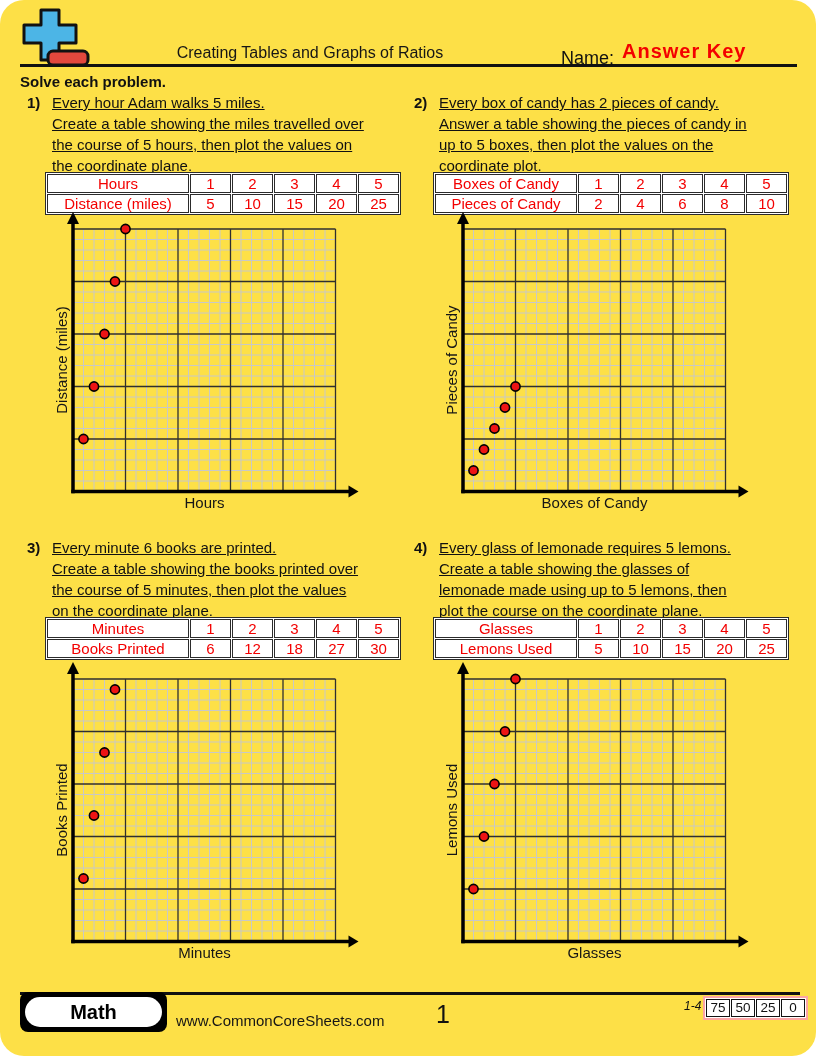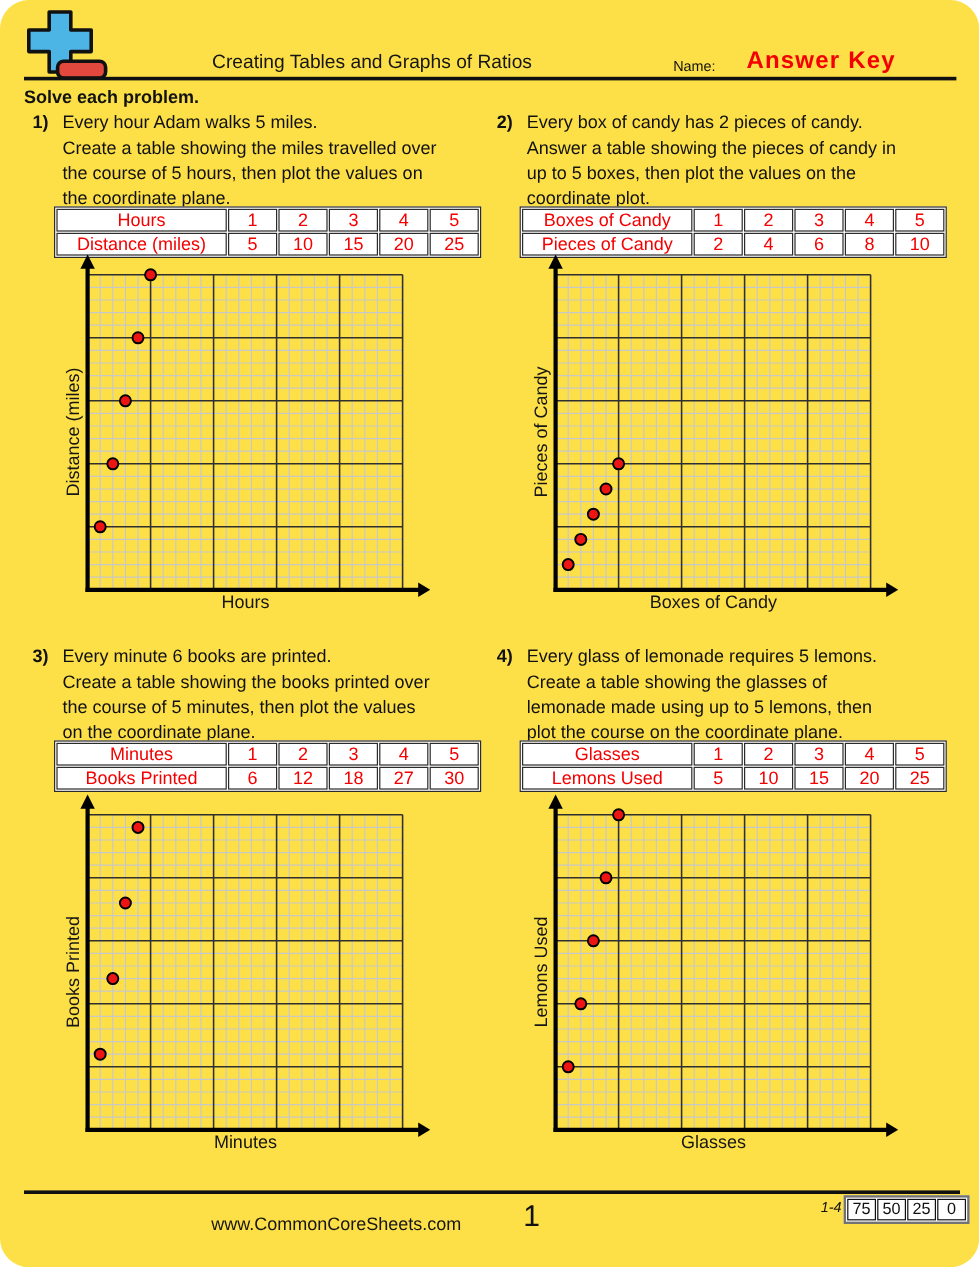--- a/index.html
+++ b/index.html
@@ -2,30 +2,30 @@
 <html><head>
 <meta charset="utf-8">
 <style>
   html,body{margin:0;padding:0;background:#fff;}
   .page{position:relative;width:816px;height:1056px;background:#fde047;overflow:hidden;
         font-family:"Liberation Sans",sans-serif;color:#111;border-radius:24px;}
   .abs{position:absolute;}
 
   
   .ws-title{top:44px;left:160px;width:300px;text-align:center;font-size:16px;color:#161616;}
-  .name-label{top:48px;left:561px;font-size:12px;}
+  .name-label{top:48px;left:561px;font-size:18px;}
   .name-value{top:40px;left:622px;font-size:20px;font-weight:bold;letter-spacing:1px;color:#f30000;}
   .header-rule{top:64px;left:20px;width:777px;height:3px;background:#111;}
   .solve{top:73px;left:20px;font-size:15px;font-weight:bold;}
 
   
   .ptext{display:flex;align-items:flex-start;}
   .pnum{font-weight:bold;font-size:15px;width:25px;flex:0 0 25px;line-height:21px;}
   .plines{font-size:15px;line-height:21px;}
-  .pline{white-space:nowrap;}
+  .pline{white-space:nowrap;text-decoration:underline;}
 
   
   table.ratio{border-collapse:separate;border-spacing:1.5px;border:1.5px solid #2b2b2b;
               background:#fff;table-layout:fixed;}
   table.ratio td{border:1.2px solid #2b2b2b;color:#f30000;font-size:15px;line-height:15px;
                  text-align:center;padding:1px 0;height:15px;overflow:hidden;}
   td.rlabel{width:140px;}
   td.rval{width:39px;}
 
   
@@ -35,21 +35,21 @@
 
   
   .footer-line{top:992px;left:20px;width:780px;height:2.5px;background:#111;}
   .badge{top:992px;left:20px;width:147px;height:40px;background:#000;border-radius:8px;}
   .badge-pill{position:absolute;left:5px;top:5px;right:5px;bottom:5px;background:#fff;
               border-radius:16px;display:flex;align-items:center;justify-content:center;}
   .badge-pill span{font-size:20px;font-weight:bold;color:#000;}
   .website{top:1012px;left:176px;font-size:15px;color:#161616;}
   .pageno{top:1000px;left:398px;width:90px;text-align:center;font-size:25px;}
   .score-range{top:999px;left:684px;font-size:12px;font-style:italic;}
-  table.score{border-collapse:separate;border-spacing:1px;border:2px solid #737373;background:#fff;}
+  table.score{border-collapse:separate;border-spacing:1px;border:2px solid #fca5a5;background:#fff;}
   table.score td{border:1.2px solid #111;font-size:13.5px;line-height:14px;width:20px;height:16px;
                  text-align:center;padding:0 1px;}
 </style>
 </head>
 <body>
 
 <div class="page">
 
   <svg class="abs" style="left:20px;top:8px" width="72" height="60" viewBox="0 0 72 60">
     <path d="M21 2 H39 V17 H56 V35 H39 V52 H21 V35 H4 V17 H21 Z" fill="#4cb5e6" stroke="#111" stroke-width="3" stroke-linejoin="round"></path>
@@ -465,20 +465,25 @@
             <circle cx="52" cy="72.5" r="4.6" fill="#ed1414" stroke="#000000" stroke-width="1.6"></circle>
             <circle cx="62.5" cy="20" r="4.6" fill="#ed1414" stroke="#000000" stroke-width="1.6"></circle>
           </g>
         </svg>
         <div class="abs xlabel" style="left: 463px; top: 944px;">Glasses</div>
         <div class="abs ylabel" style="left: 321px; top: 800px;">Lemons Used</div>
       </div>
     </div>
 
   <div class="abs footer-line"></div>
+  <div class="abs badge">
+    <div class="badge-pill">
+      <span>Math</span>
+    </div>
+  </div>
   <div class="abs website">www.CommonCoreSheets.com</div>
   <div class="abs pageno">1</div>
   <div class="abs score-range">1-4</div>
   <table class="abs score" style="left:703px;top:996px">
     <tbody>
         <tr id="score-row">
           <td>75</td>
           <td>50</td>
           <td>25</td>
           <td>0</td>

